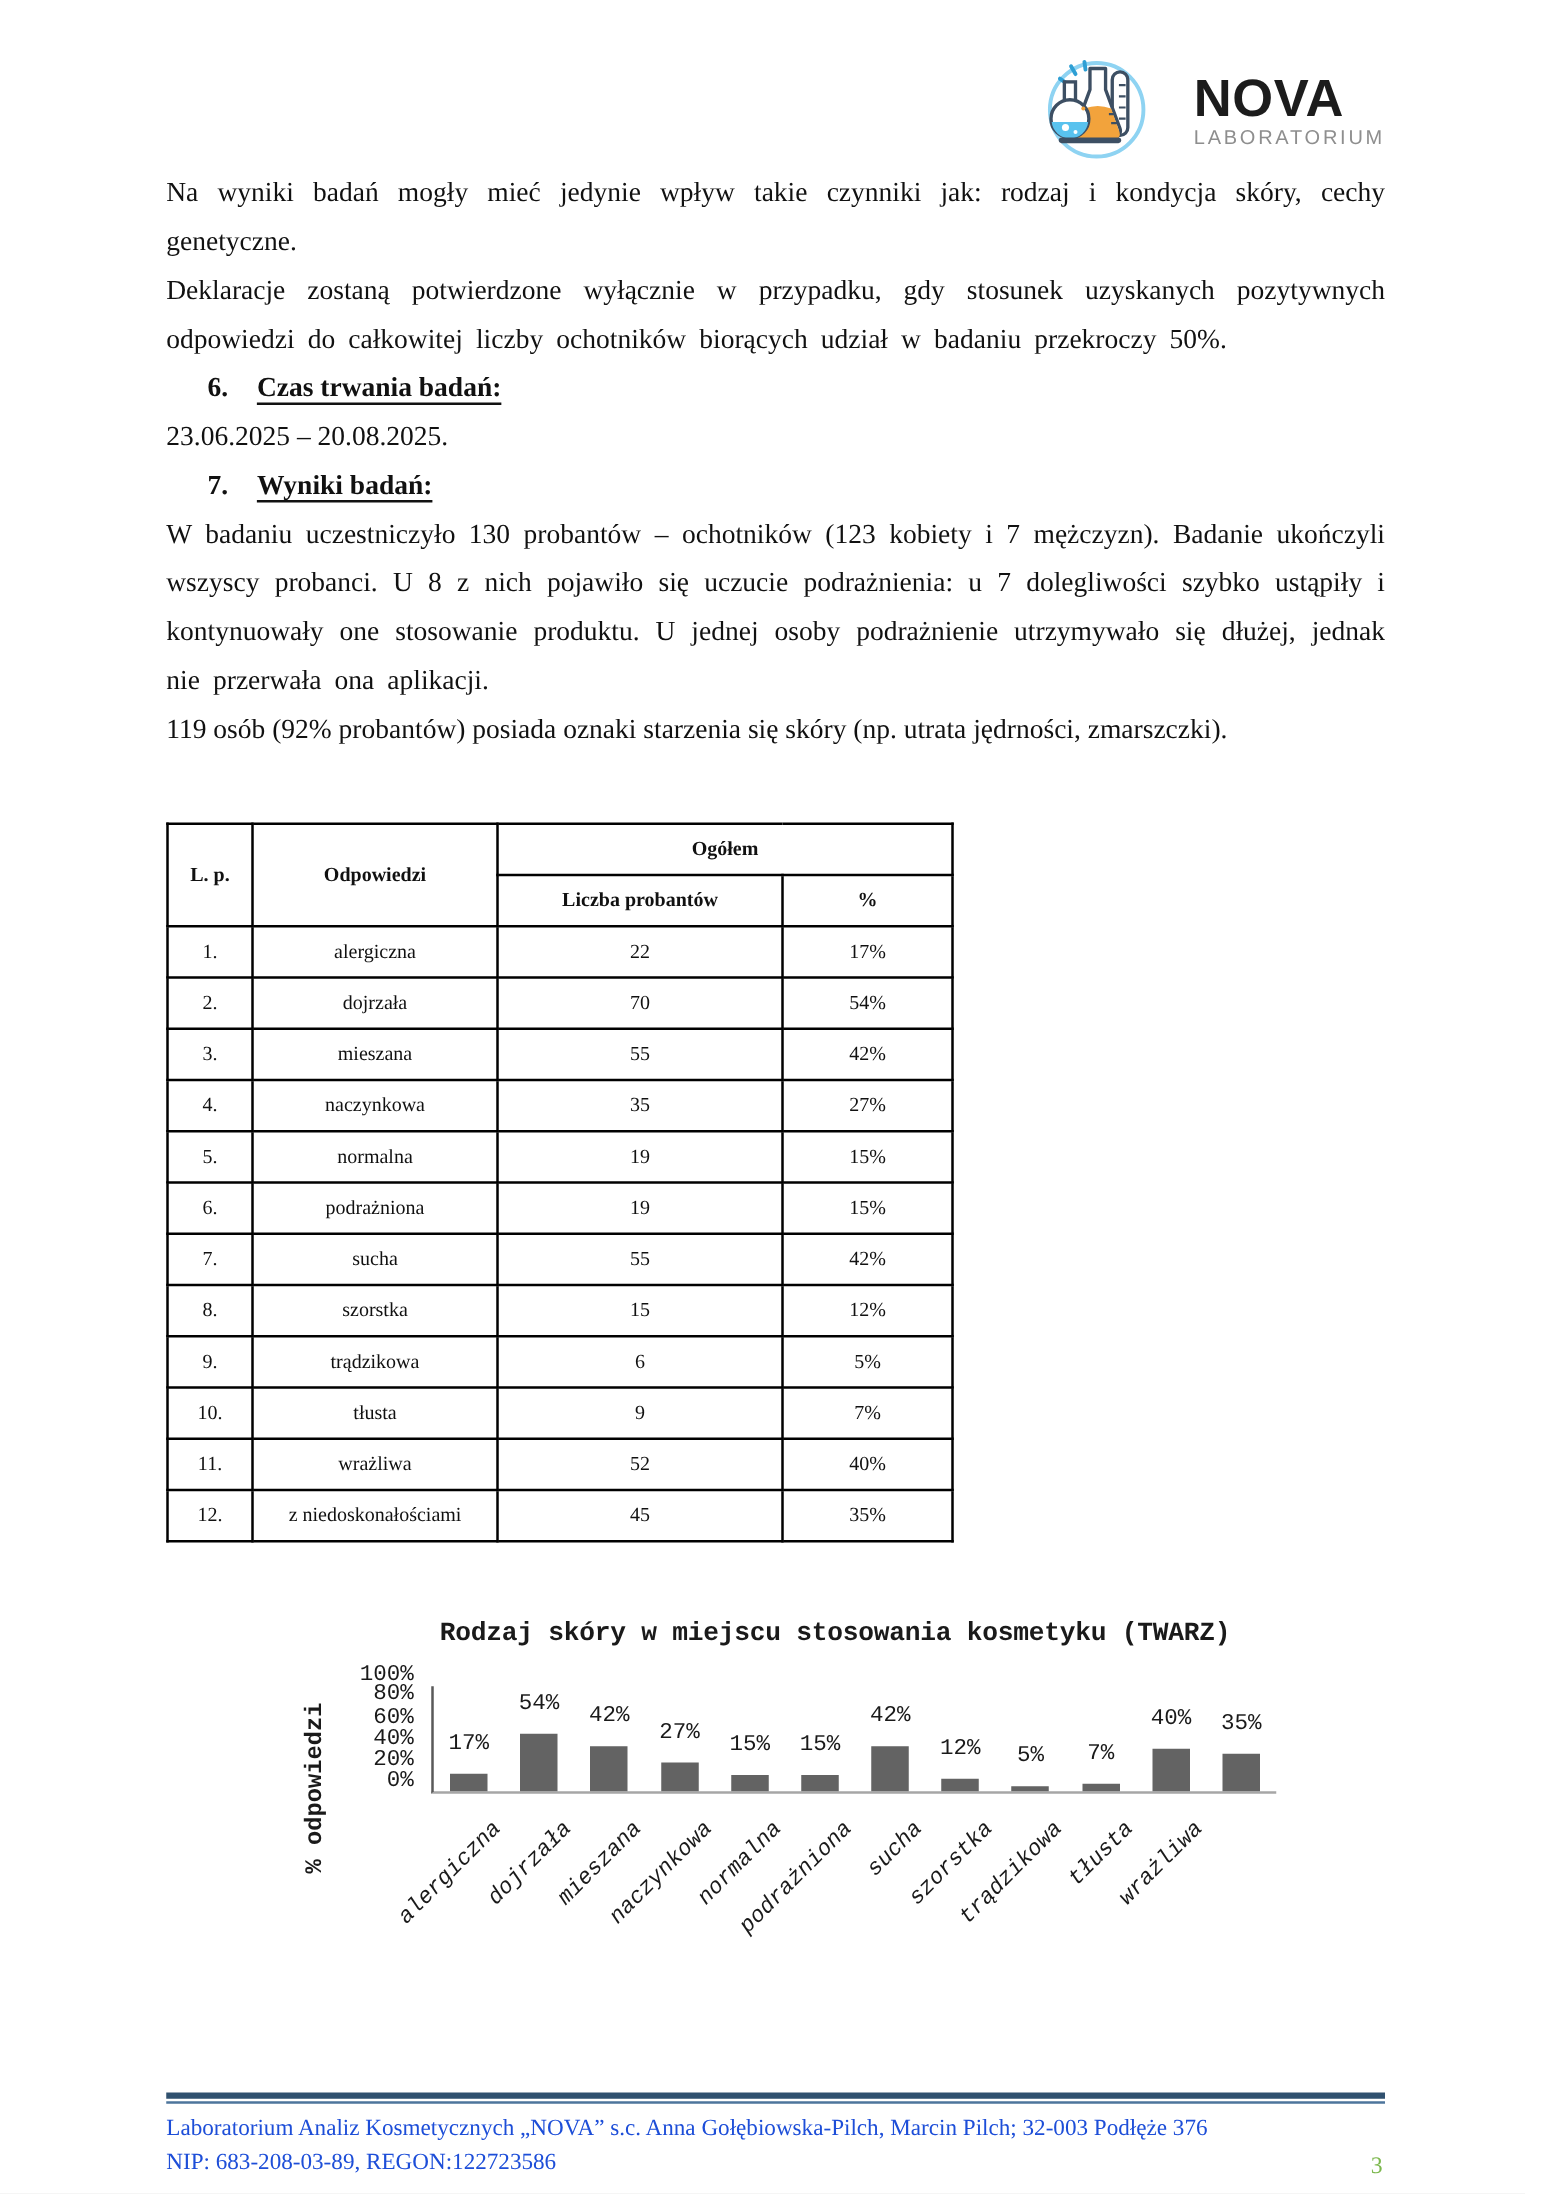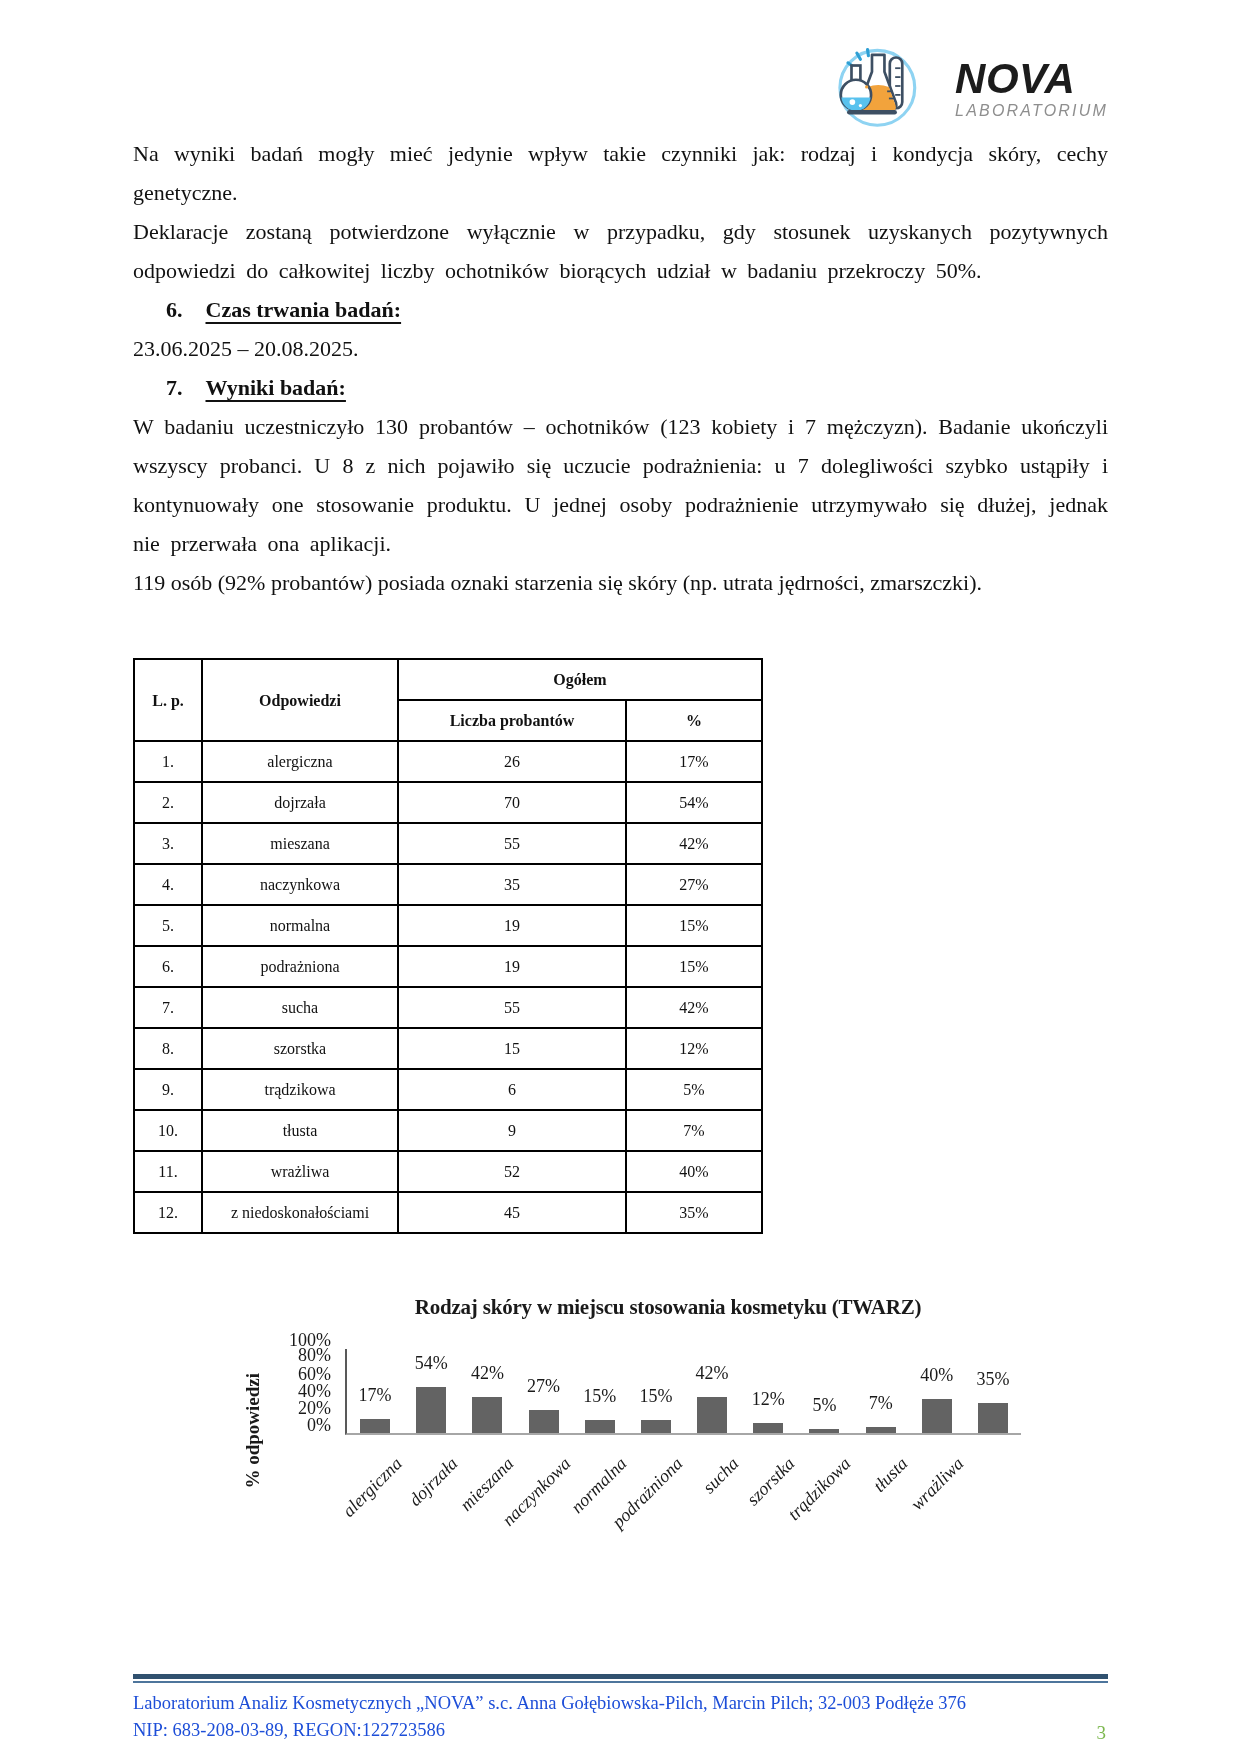--- a/index.html
+++ b/index.html
@@ -11,21 +11,21 @@
     margin: 0 auto;
     background: #ffffff;
     overflow: hidden;
     font-family: "Liberation Serif", serif;
     color: #111111;
   }
   .content { padding: 42px 133px 0 133px; }
 
   
   .header-row { display: flex; justify-content: flex-end; align-items: center; height: 92px; }
-  .logo { display: flex; align-items: center; gap: 26px; font-style: italic; }
+  .logo { display: flex; align-items: center; gap: 26px; }
   .logo-text { display: flex; flex-direction: column; line-height: 1; }
   .logo-name {
     font-family: "Liberation Sans", sans-serif;
     font-weight: 900; font-size: 42px; color: #1c1c1c; letter-spacing: 0.5px;
   }
   .logo-sub {
     font-family: "Liberation Sans", sans-serif;
     font-size: 16px; color: #8e8e8e; letter-spacing: 2.2px; margin-top: 3px;
   }
 
@@ -61,21 +61,21 @@
   td.cell-left { text-align: left; }
   .col-lp { width: 68px; }
   .col-answer { width: 196px; }
   .col-count { width: 228px; }
   .col-pct { width: 136px; }
 
   
   .chart {
     margin: 54px 0 0 100px;
     width: 800px;
-    font-family: Liberation Serif, serif;
+    font-family: Liberation Mono, monospace;
   }
   .chart-title {
     text-align: center;
     font-size: 21px;
     font-weight: bold;
     color: #1a1a1a;
     padding-left: 70px;
     margin-bottom: 22px;
     letter-spacing: -0.2px;
   }
@@ -201,21 +201,21 @@
           </tr>
           <tr>
             <th class="col-count">Liczba probantów</th>
             <th class="col-pct">%</th>
           </tr>
         </thead>
         <tbody>
             <tr>
               <td>1.</td>
               <td class="cell-left">alergiczna</td>
-              <td>26</td>
+              <td>22</td>
               <td>17%</td>
             </tr>
             <tr>
               <td>2.</td>
               <td class="cell-left">dojrzała</td>
               <td>70</td>
               <td>54%</td>
             </tr>
             <tr>
               <td>3.</td>

